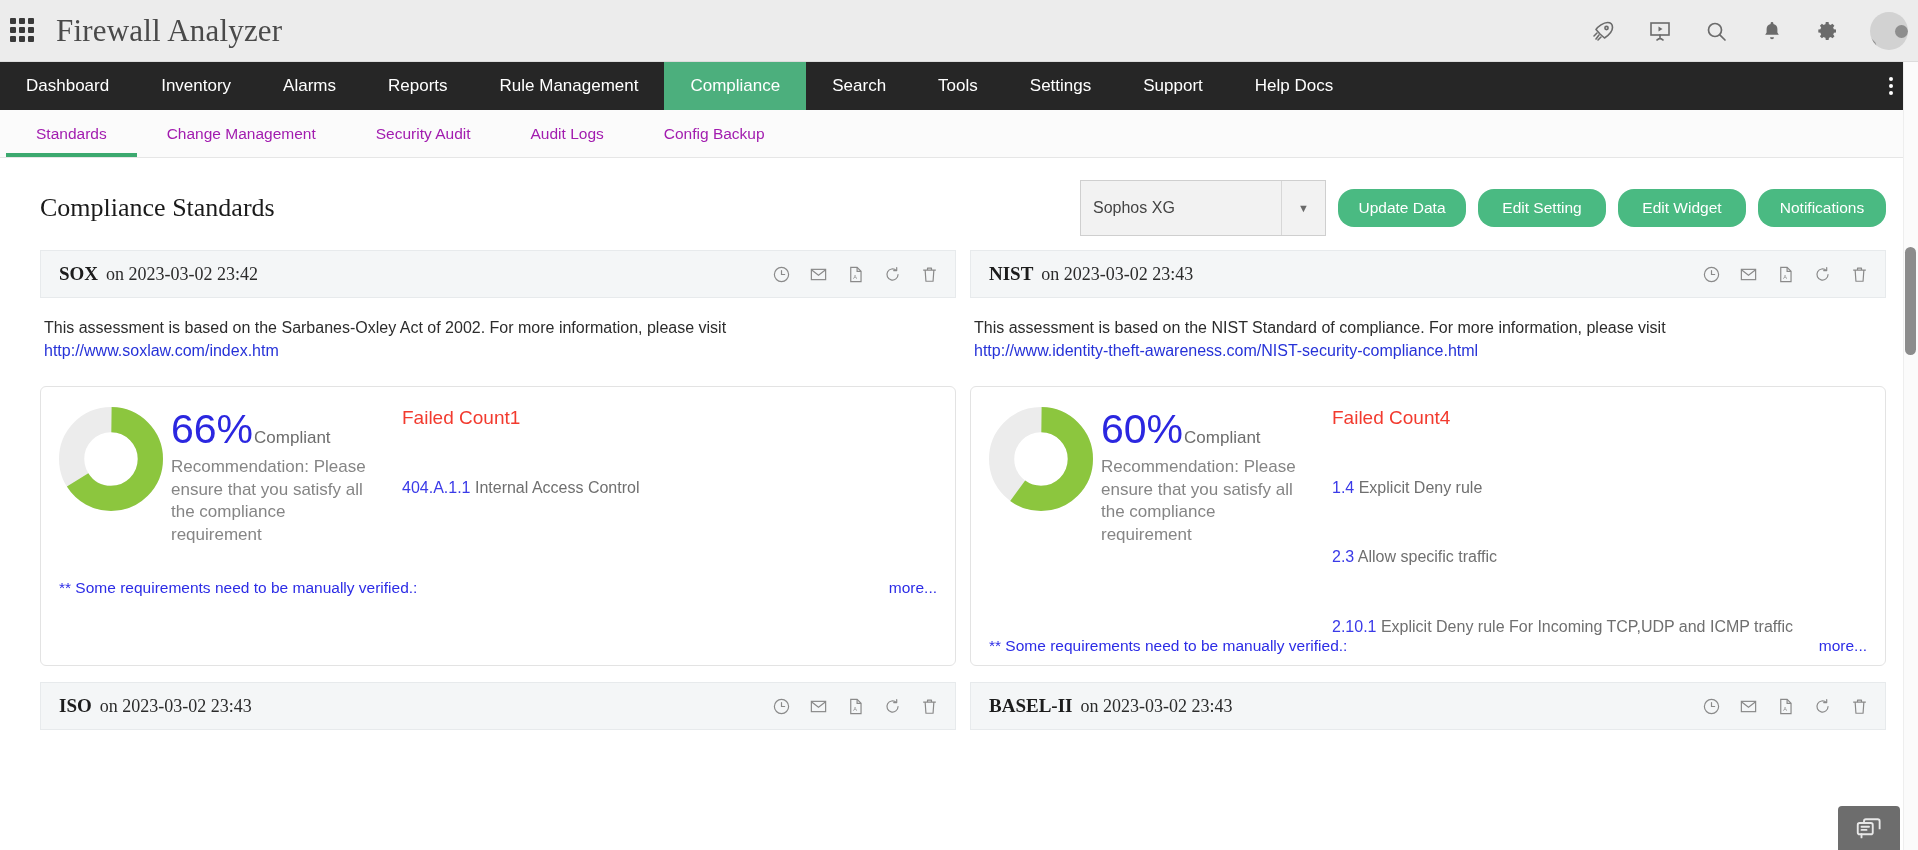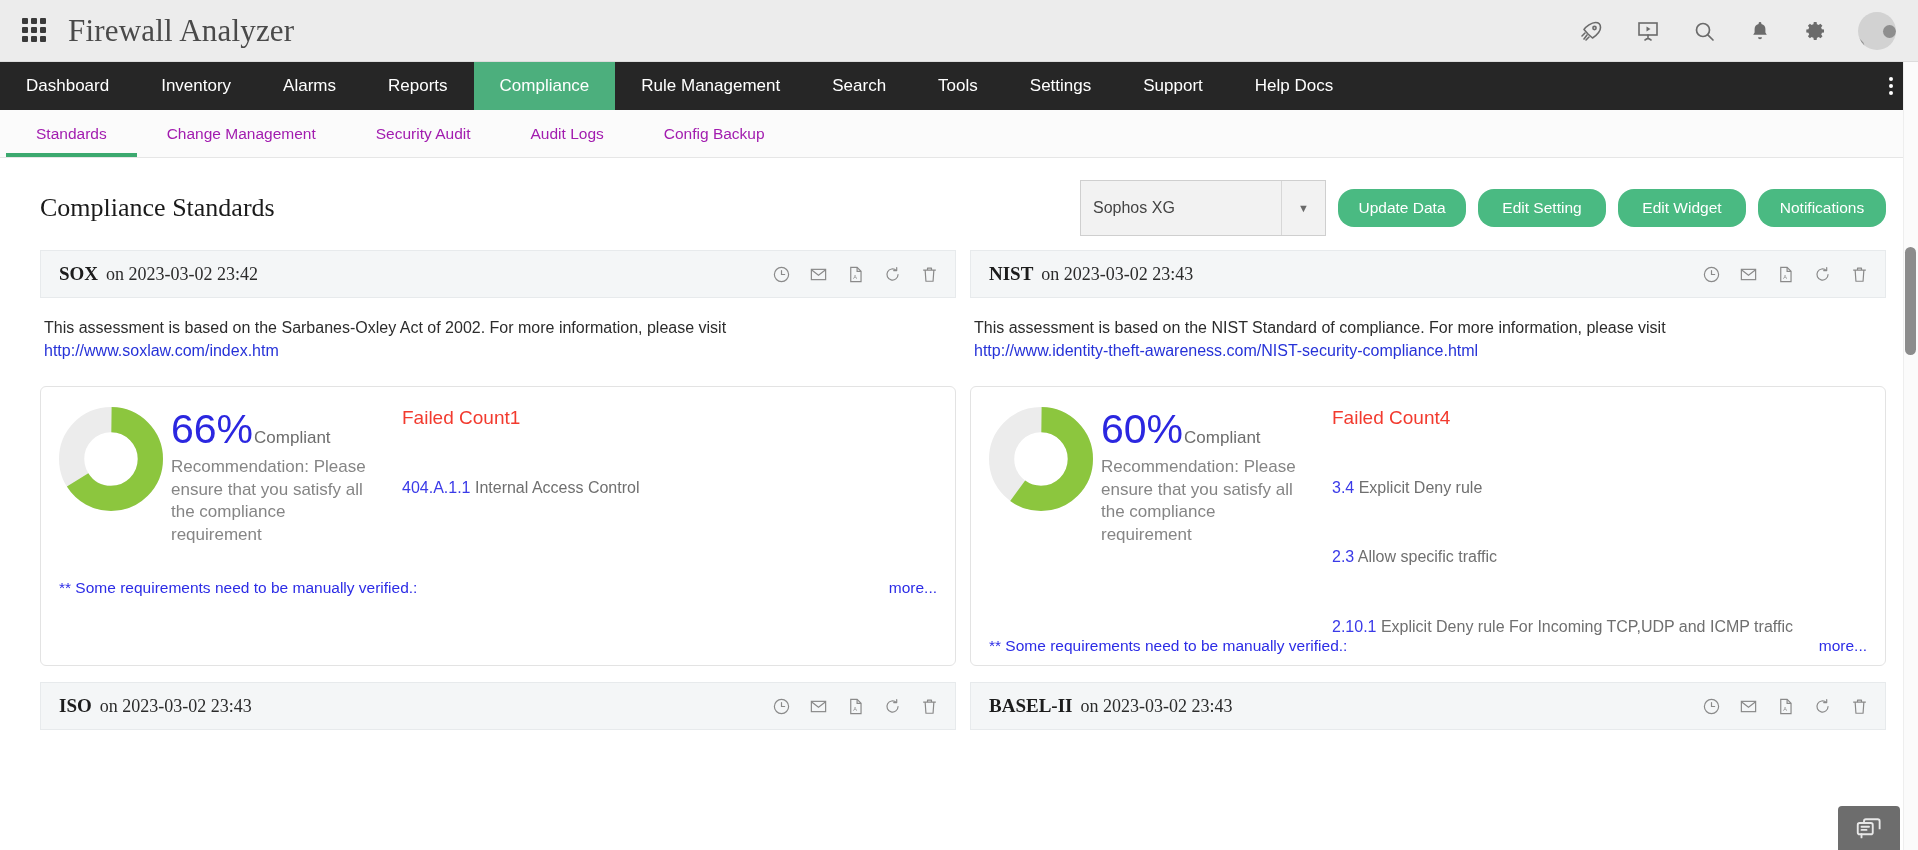--- a/index.html
+++ b/index.html
@@ -10,21 +10,21 @@
     font-family: "Liberation Sans", sans-serif;
     color: #333;
   }
 
   
   .topbar {
     height: 62px; width: 100%;
     background: #ececec;
     border-bottom: 1px solid #dcdcdc;
     display: flex; align-items: center;
-    padding: 0 22px;
+    padding: 0 10px;
   }
   .grid-icon {
     width: 26px; height: 26px;
     display: grid;
     grid-template-columns: repeat(3, 6px);
     grid-template-rows: repeat(3, 6px);
     gap: 3px;
     margin-right: 20px;
     cursor: pointer;
   }
@@ -294,22 +294,22 @@
         <div class="head"></div>
     </div>
   </div>
 </div>
 
 <div class="mainnav">
   <div class="nav-item">Dashboard</div>
   <div class="nav-item">Inventory</div>
   <div class="nav-item">Alarms</div>
   <div class="nav-item">Reports</div>
+  <div class="nav-item">Rule Management</div>
   <div class="nav-item active">Compliance</div>
-  <div class="nav-item">Rule Management</div>
   <div class="nav-item">Search</div>
   <div class="nav-item">Tools</div>
   <div class="nav-item">Settings</div>
   <div class="nav-item">Support</div>
   <div class="nav-item">Help Docs</div>
   <div class="kebab">
       <i></i>
       <i></i>
       <i></i>
     </div>
@@ -474,21 +474,21 @@
             <div class="pct-line">
               <span class="pct">60%</span>
               <span class="pct-label">Compliant</span>
             </div>
             <div class="reco">Recommendation: Please ensure that you satisfy all the compliance requirement</div>
           </div>
 
           <div class="failed-block">
             <div class="failed-title">Failed Count4</div>
             <div class="fail-item">
-              <b>3.4</b><span> Explicit Deny rule</span>
+              <b>1.4</b><span> Explicit Deny rule</span>
             </div>
             <div class="fail-item">
               <b>2.3</b><span> Allow specific traffic</span>
             </div>
             <div class="fail-item">
               <b>2.10.1</b><span> Explicit Deny rule For Incoming TCP,UDP and ICMP traffic</span>
             </div>
           </div>
         </div>
 

